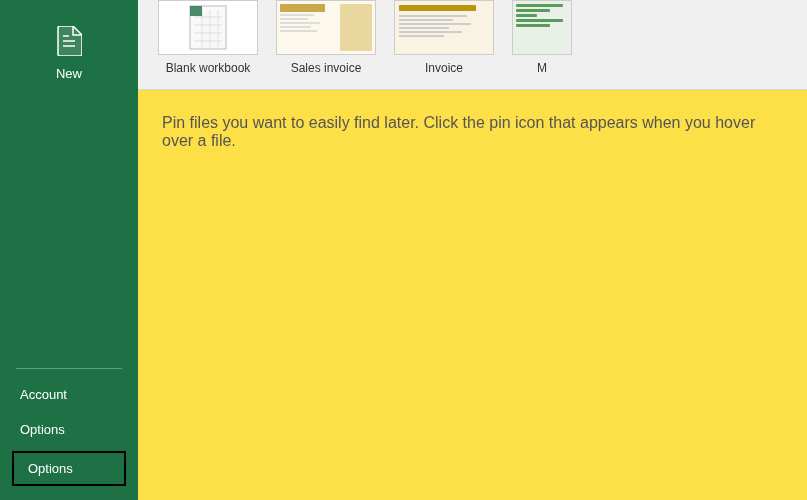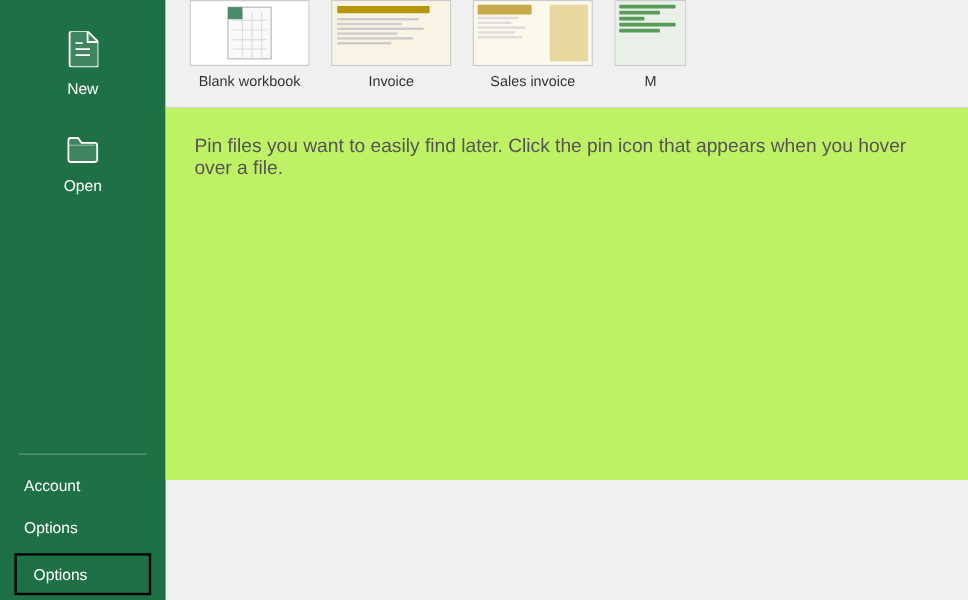--- a/index.html
+++ b/index.html
@@ -38,20 +38,21 @@
       line-height: 1;
     }
     .sidebar-divider {
       border: none;
       border-top: 1px solid rgba(255,255,255,0.3);
       margin: 8px 16px;
     }
     .sidebar-bottom {
       display: flex;
       flex-direction: column;
+      padding-bottom: 10px;
     }
     .sidebar-bottom-item {
       padding: 10px 20px;
       cursor: pointer;
       color: white;
       font-size: 13px;
     }
     .options-box {
       margin: 4px 12px;
       padding: 8px 14px;
@@ -59,22 +60,22 @@
       color: white;
       font-size: 13px;
       border: 2px solid #000000;
     }
 
     
     #main {
       flex: 1;
       display: flex;
       flex-direction: column;
-      background: #bef264;
-      height: 400px;
+      background: #fde047;
+      height: 500px;
       overflow: hidden;
     }
 
     
     .templates-row {
       display: flex;
       align-items: flex-end;
       padding: 0 20px 14px 20px;
       gap: 18px;
       background: #f0f0f0;
@@ -211,29 +212,20 @@
       <span class="icon">
         <svg width="26" height="30" viewBox="0 0 26 30" fill="none" xmlns="http://www.w3.org/2000/svg">
           <path d="M4 0 L17 0 L26 9 L26 28 Q26 30 24 30 L4 30 Q2 30 2 28 L2 2 Q2 0 4 0Z" fill="white" fill-opacity="0.15" stroke="white" stroke-width="1.5"></path>
           <path d="M17 0 L17 9 L26 9" fill="none" stroke="white" stroke-width="1.5"></path>
           <line x1="7" y1="15" x2="19" y2="15" stroke="white" stroke-width="1.5"></line>
           <line x1="7" y1="20" x2="19" y2="20" stroke="white" stroke-width="1.5"></line>
           <line x1="7" y1="10" x2="13" y2="10" stroke="white" stroke-width="1.5"></line>
         </svg>
       </span>
       <span>New</span>
-    </div>
-    <div class="sidebar-item">
-      <span class="icon">
-        <svg width="28" height="24" viewBox="0 0 28 24" fill="none" xmlns="http://www.w3.org/2000/svg">
-          <path d="M2 4 Q2 2 4 2 L10 2 L13 6 L24 6 Q26 6 26 8 L26 20 Q26 22 24 22 L4 22 Q2 22 2 20Z" fill="white" fill-opacity="0.15" stroke="white" stroke-width="1.5"></path>
-          <path d="M2 8 L24 8" stroke="white" stroke-width="0.8" opacity="0.5"></path>
-        </svg>
-      </span>
-      <span>Open</span>
     </div>
   </div>
   <div class="sidebar-bottom">
     <hr class="sidebar-divider">
     <div class="sidebar-bottom-item">Account</div>
     <div class="sidebar-bottom-item">Options</div>
     <div class="options-box">Options</div>
   </div>
 </nav>
 
@@ -255,52 +247,52 @@
             <line x1="29" y1="5" x2="29" y2="43" stroke="#ddd" stroke-width="1"></line>
             <rect x="1" y="1" width="12" height="10" fill="#1e7145" opacity="0.8"></rect>
           </svg>
         </div>
       </div>
       <span class="template-label">Blank workbook</span>
     </div>
 
     <div class="template-item">
       <div class="template-thumb">
+        <div class="sales-thumb">
+          <div class="sales-left">
+            <div style="height:8px;background:#c8a84b;width:80%;border-radius:1px;"></div>
+            <div style="height:2px;background:#ddd;width:60%;"></div>
+            <div style="height:2px;background:#ddd;width:50%;"></div>
+            <div style="height:2px;background:#ddd;width:70%;"></div>
+            <div style="height:2px;background:#ddd;width:55%;"></div>
+            <div style="height:2px;background:#ddd;width:65%;"></div>
+          </div>
+          <div class="sales-right"></div>
+        </div>
+      </div>
+      <span class="template-label">Sales invoice</span>
+    </div>
+
+    <div class="template-item">
+      <div class="template-thumb">
         <div class="invoice-thumb">
           <div style="height:6px;background:#b8960c;width:85%;border-radius:1px;"></div>
           <div class="inv-lines-group">
             <div style="height:2px;background:#ccc;width:75%;"></div>
             <div style="height:2px;background:#ccc;width:60%;"></div>
             <div style="height:2px;background:#ccc;width:80%;"></div>
             <div style="height:2px;background:#ccc;width:55%;"></div>
             <div style="height:2px;background:#ccc;width:70%;"></div>
             <div style="height:2px;background:#ccc;width:50%;"></div>
           </div>
         </div>
       </div>
       <span class="template-label">Invoice</span>
     </div>
 
-    <div class="template-item">
-      <div class="template-thumb">
-        <div class="sales-thumb">
-          <div class="sales-left">
-            <div style="height:8px;background:#c8a84b;width:80%;border-radius:1px;"></div>
-            <div style="height:2px;background:#ddd;width:60%;"></div>
-            <div style="height:2px;background:#ddd;width:50%;"></div>
-            <div style="height:2px;background:#ddd;width:70%;"></div>
-            <div style="height:2px;background:#ddd;width:55%;"></div>
-            <div style="height:2px;background:#ddd;width:65%;"></div>
-          </div>
-          <div class="sales-right"></div>
-        </div>
-      </div>
-      <span class="template-label">Sales invoice</span>
-    </div>
-
     <div class="template-item" style="min-width:50px;overflow:hidden;">
       <div class="template-thumb" style="width:60px;">
         <div class="template-m">
           <div class="m-line long"></div>
           <div class="m-line medium"></div>
           <div class="m-line short"></div>
           <div class="m-line long"></div>
           <div class="m-line medium"></div>
         </div>
       </div>

